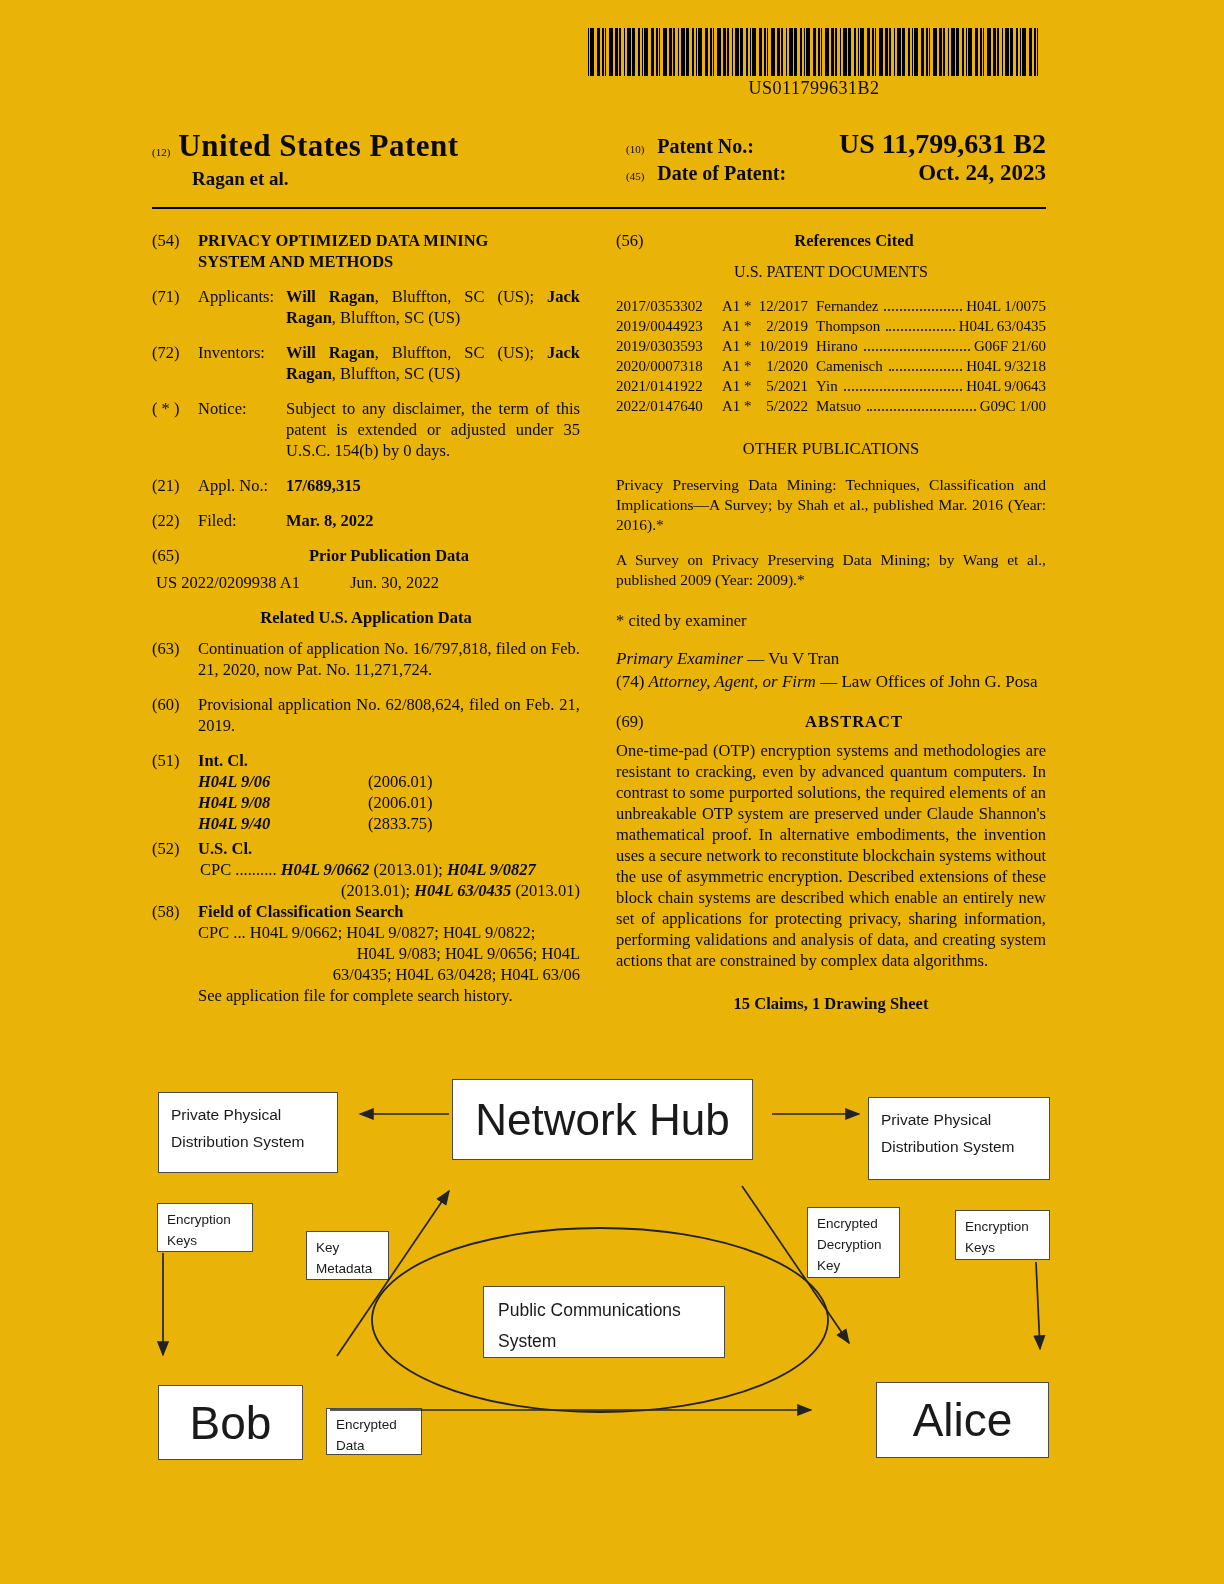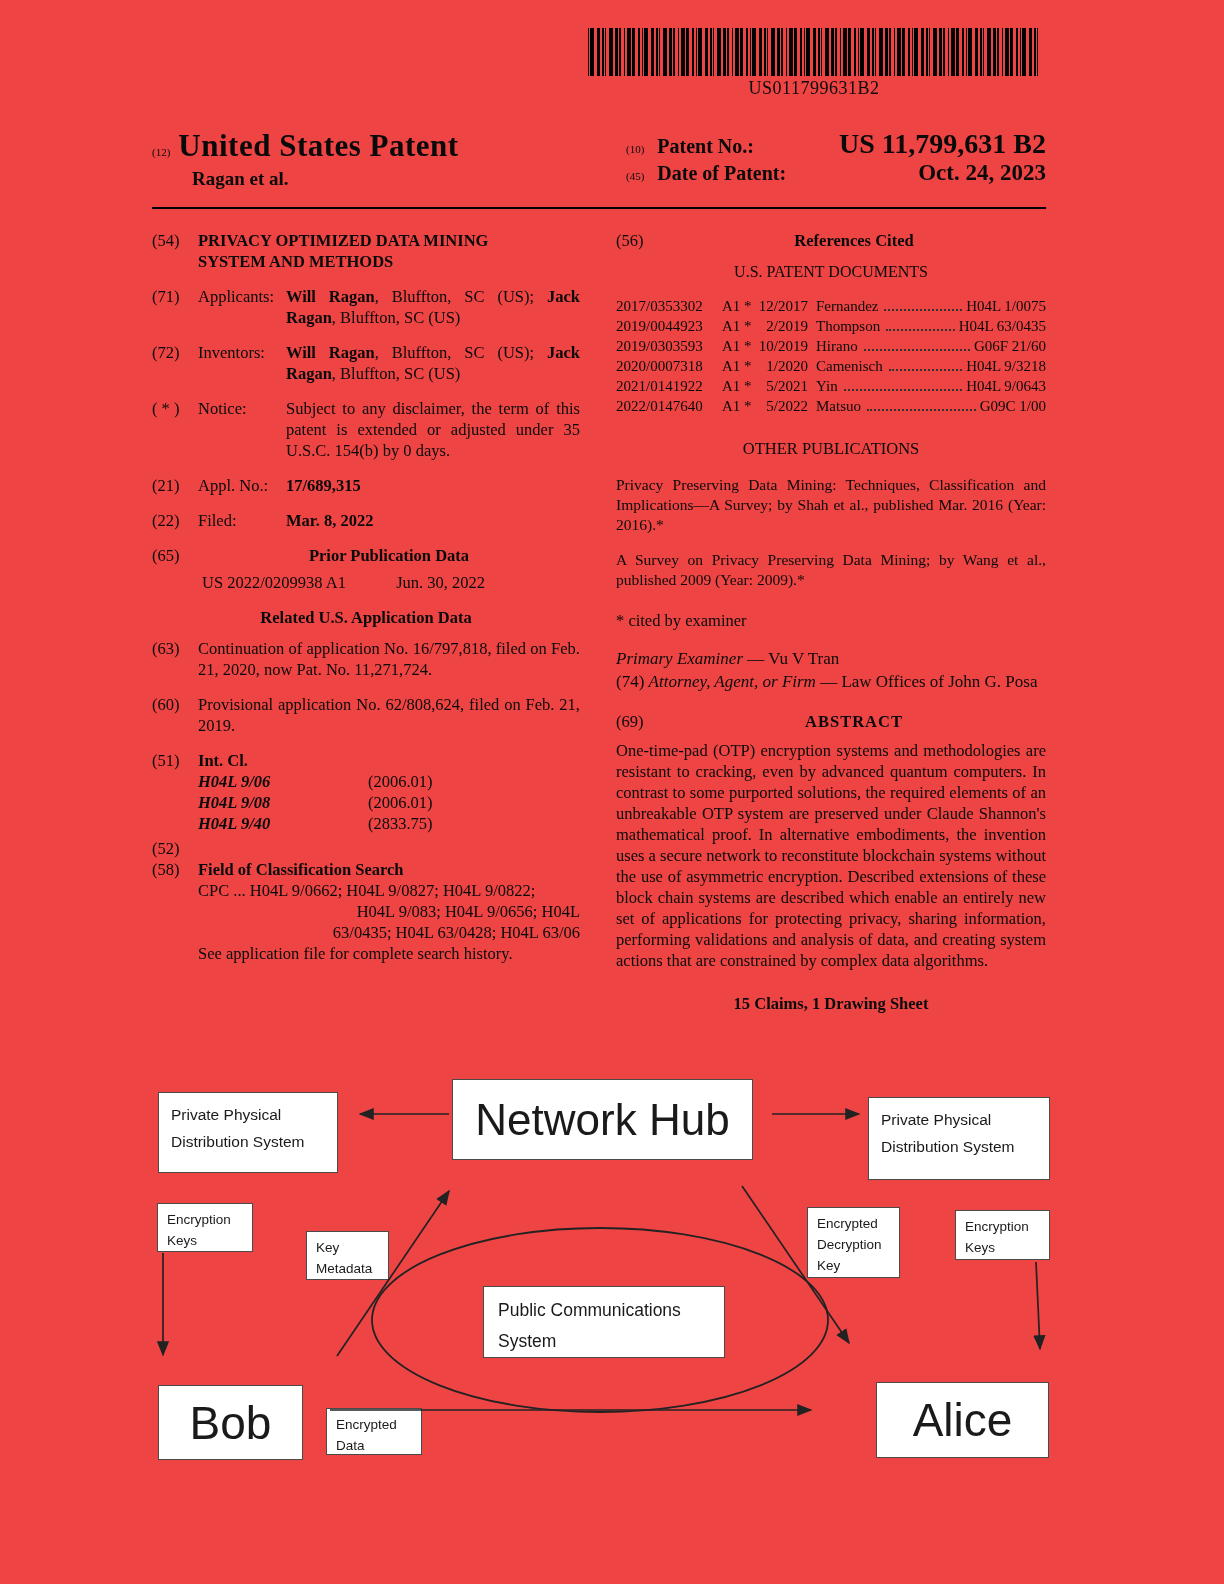--- a/index.html
+++ b/index.html
@@ -1,17 +1,17 @@
 <!DOCTYPE html>
 <html><head>
 <meta charset="utf-8">
 <style>
   html,body{margin:0;padding:0;background:#e8e8e8;}
   .page{
-    position:relative;width:1224px;height:1584px;background:#ef4444;
+    position:relative;width:1224px;height:1584px;background:#eab308;
     font-family:"Liberation Serif",serif;color:#0a0a0a;overflow:hidden;
     margin:0 auto;
   }
   
   .barcode-wrap{position:absolute;left:588px;top:28px;width:452px;text-align:center;}
   .stripes{display:flex;align-items:stretch;height:48px;width:452px;overflow:hidden;}
   .stripes i{display:inline-block;background:#000;height:100%;flex:0 0 auto;}
   .stripes u{display:inline-block;height:100%;flex:0 0 auto;}
   .barcode-text{font-size:18px;letter-spacing:.5px;margin-top:2px;}
   
@@ -348,21 +348,21 @@
       <div class="sec3">
         <span class="num">(22)</span>
         <span>Filed:</span>
         <span class="b">Mar. 8, 2022</span>
       </div>
 
       <div class="sec" style="margin-bottom:6px;">
         <span class="num">(65)</span>
         <span class="center-head" style="margin:0;">Prior Publication Data</span>
       </div>
-      <div class="publine" style="margin-left:46px;">
+      <div class="publine" style="">
         <span class="pubno">US 2022/0209938 A1</span>
         <span>Jun. 30, 2022</span>
       </div>
 
       <div class="center-head">Related U.S. Application Data</div>
 
       <div class="sec">
         <span class="num">(63)</span>
         <span class="just">Continuation of application No. 16/797,818, filed on Feb. 21, 2020, now Pat. No. 11,271,724.</span>
       </div>
@@ -386,20 +386,25 @@
             </span>
           <span class="cl-entry">
               <span class="bi">H04L 9/40</span>
               <span>(2833.75)</span>
             </span>
         </span>
       </div>
 
       <div class="sec" style="margin-bottom:0;">
         <span class="num">(52)</span>
+        <span>
+          <span class="b">U.S. Cl.</span>
+          <div class="cpc1"><span>CPC ..........  </span><span class="bi">H04L 9/0662</span><span> (2013.01); </span><span class="bi">H04L 9/0827</span></div>
+          <div class="right-align"><span>(2013.01); </span><span class="bi">H04L 63/0435</span><span> (2013.01)</span></div>
+        </span>
       </div>
 
       <div class="sec">
         <span class="num">(58)</span>
         <span>
           <span class="b">Field of Classification Search</span>
           <div>CPC ... H04L 9/0662; H04L 9/0827; H04L 9/0822;</div>
           <div class="right-align">H04L 9/083; H04L 9/0656; H04L</div>
           <div class="right-align">63/0435; H04L 63/0428; H04L 63/06</div>
           <div>See application file for complete search history.</div>

